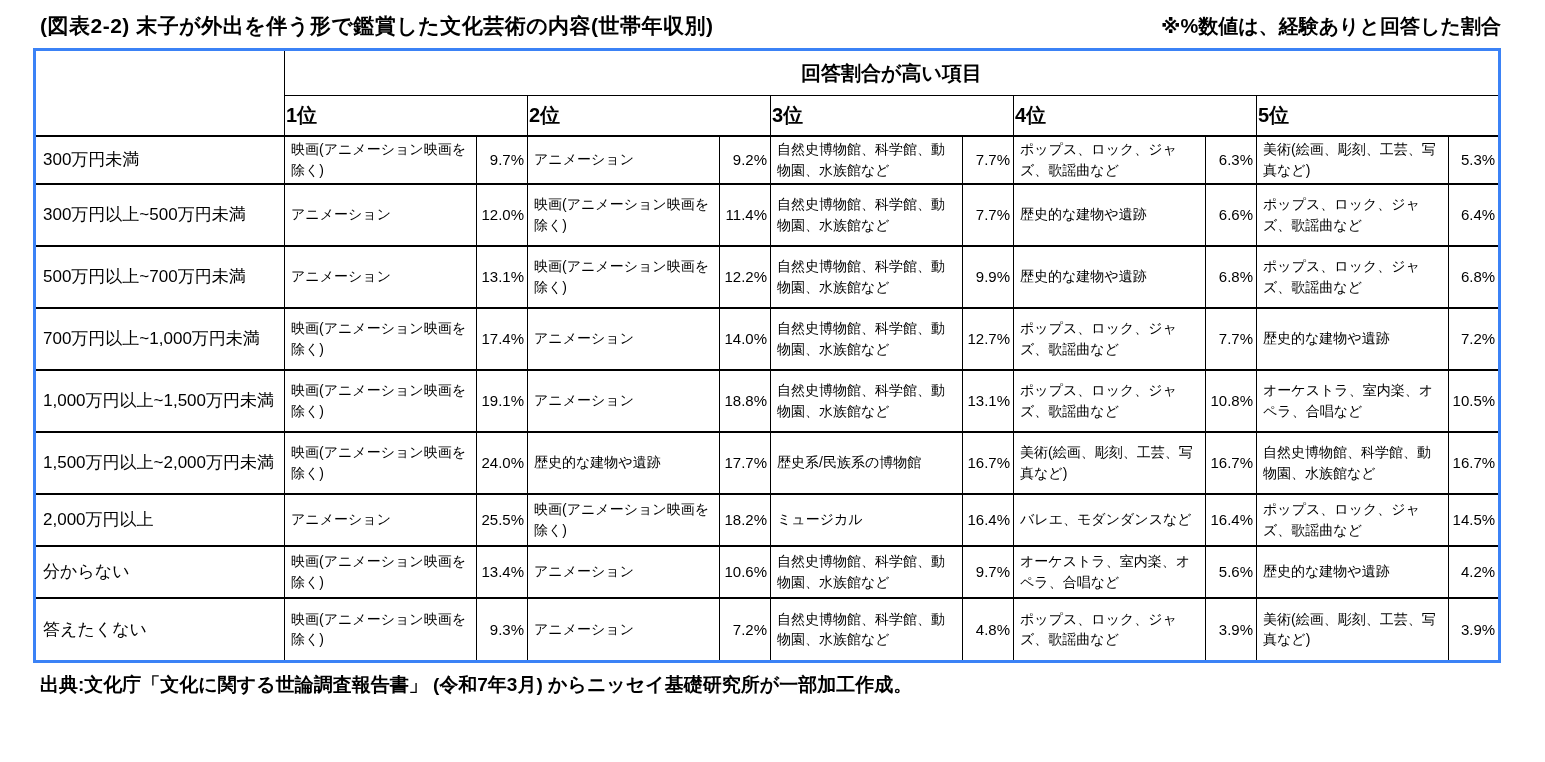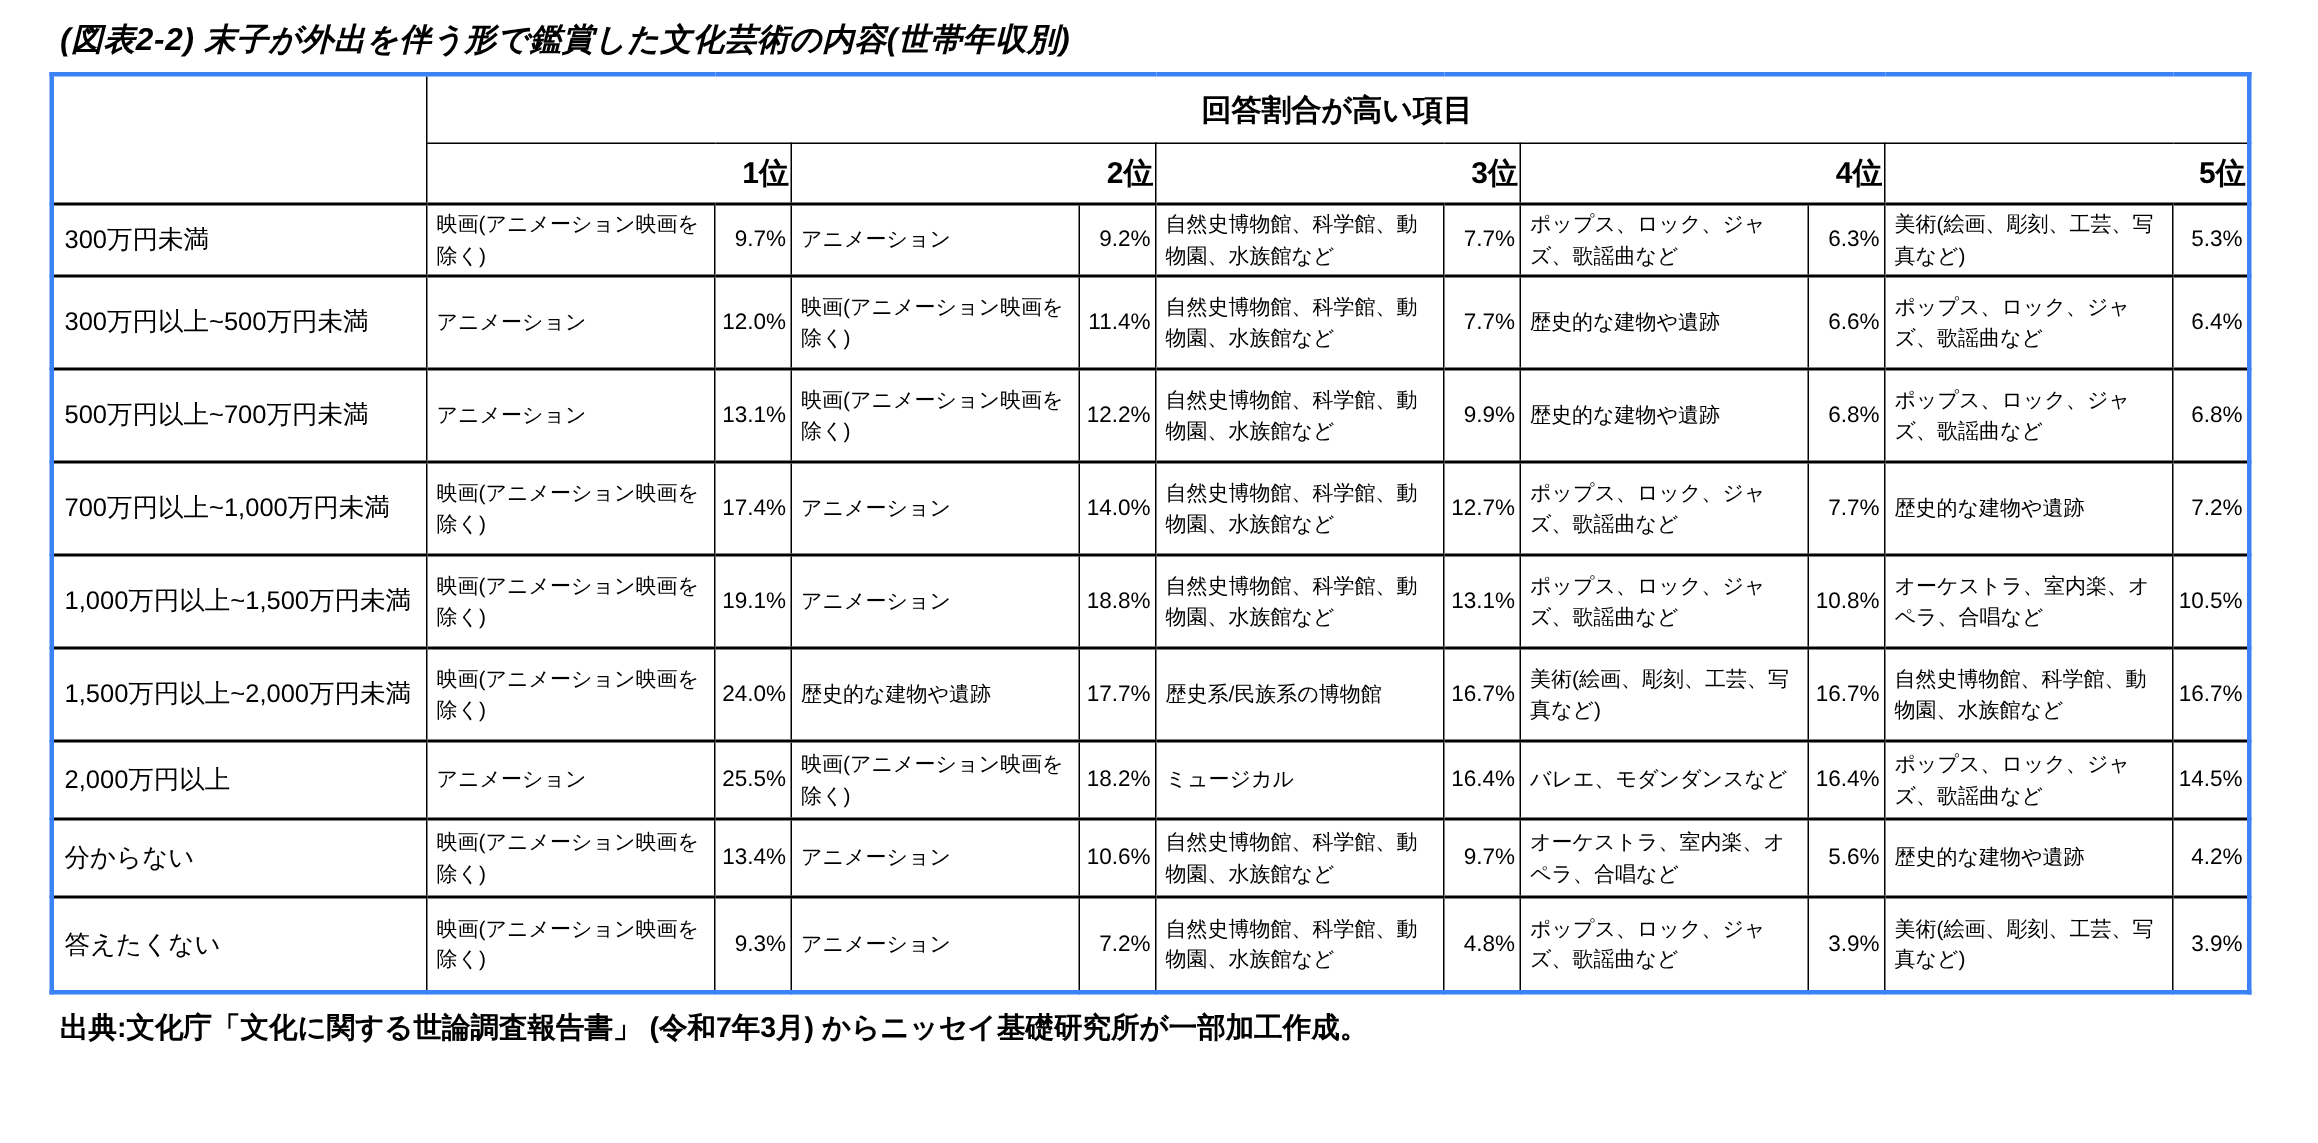--- a/index.html
+++ b/index.html
@@ -12,21 +12,20 @@
   body {
     width: 1545px;
     height: 762px;
     overflow: hidden;
   }
   .topbar {
     display: flex;
     justify-content: space-between;
     align-items: flex-end;
     margin: 12px 44px 8px 40px;
-    font-style: italic;
   }
   .fig-title {
     font-size: 21px;
     font-weight: bold;
     letter-spacing: 0.5px;
   }
   .fig-note {
     font-size: 20px;
     font-weight: bold;
   }
@@ -50,21 +49,21 @@
     height: 46px;
     font-size: 20px;
     font-weight: bold;
     text-align: center;
     border-bottom: 3px solid #000;
   }
   .th-rank {
     height: 40px;
     font-size: 20px;
     font-weight: bold;
-    text-align: right;
+    text-align: left;
     border-bottom: 3px solid #000;
   }
   .fig-table tbody td {
     border-top: 2px solid #000;
   }
   td.income {
     font-size: 17px;
     font-weight: normal;
     padding: 2px 4px 2px 7px;
     vertical-align: middle;
@@ -88,20 +87,21 @@
     margin: 9px 0 0 40px;
     font-size: 19px;
     font-weight: bold;
   }
 </style>
 </head>
 <body>
 
 <div class="topbar">
   <div class="fig-title">(図表2-2) 末子が外出を伴う形で鑑賞した文化芸術の内容(世帯年収別)</div>
+  <div class="fig-note">※%数値は、経験ありと回答した割合</div>
 </div>
 
 <table class="fig-table">
   <colgroup>
     <col style="width:250px">
     <col style="width:192px">
       <col style="width:51px">
     <col style="width:192px">
       <col style="width:51px">
     <col style="width:192px">

